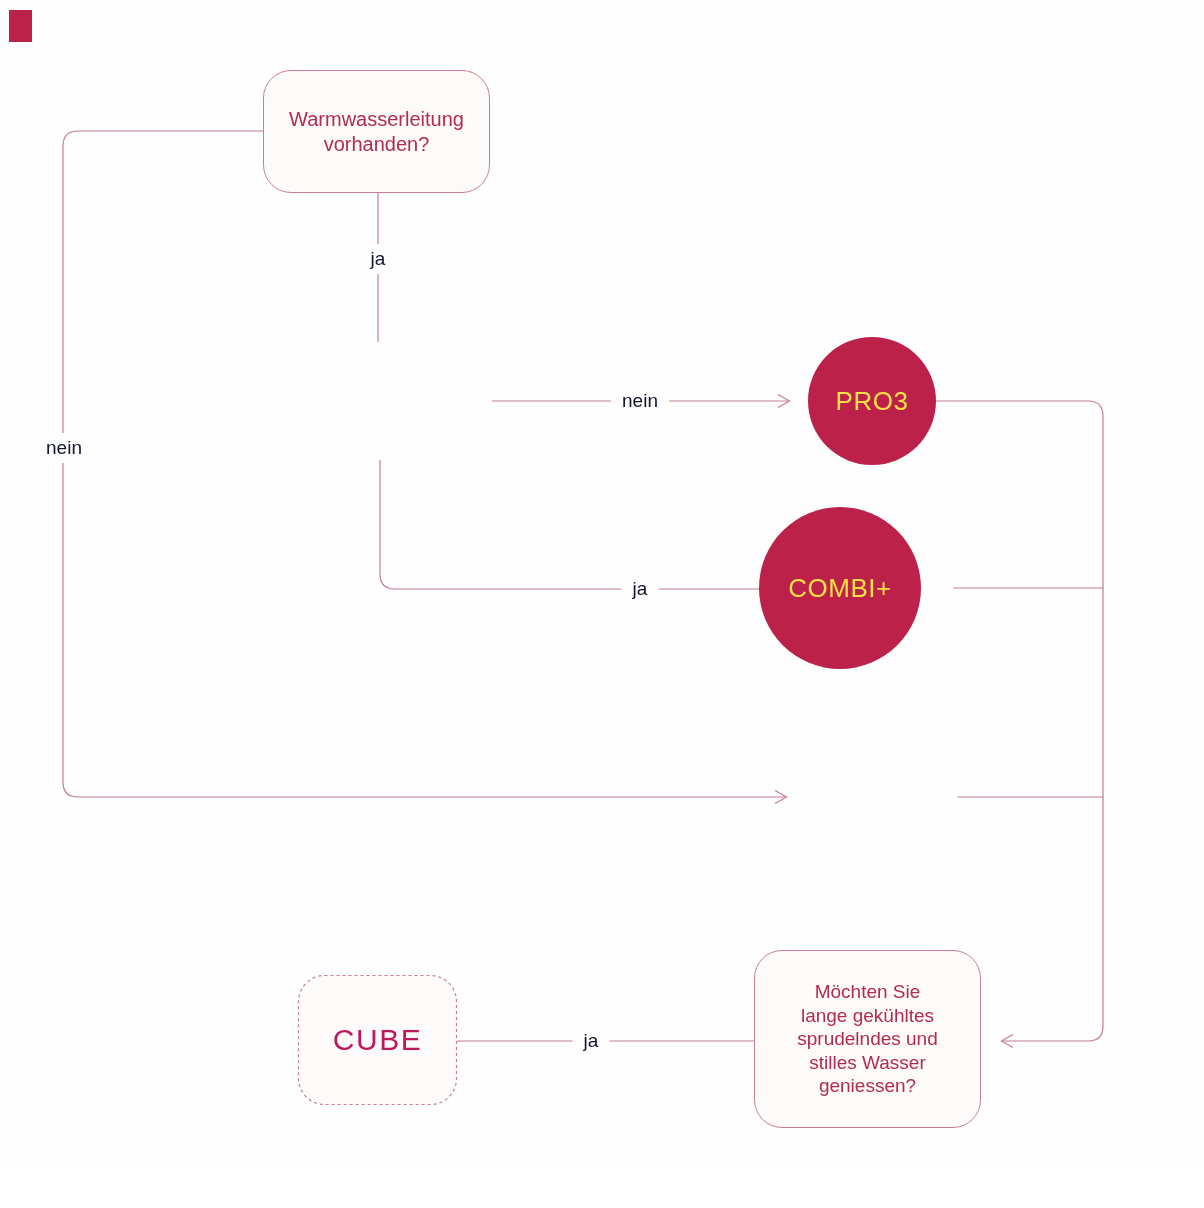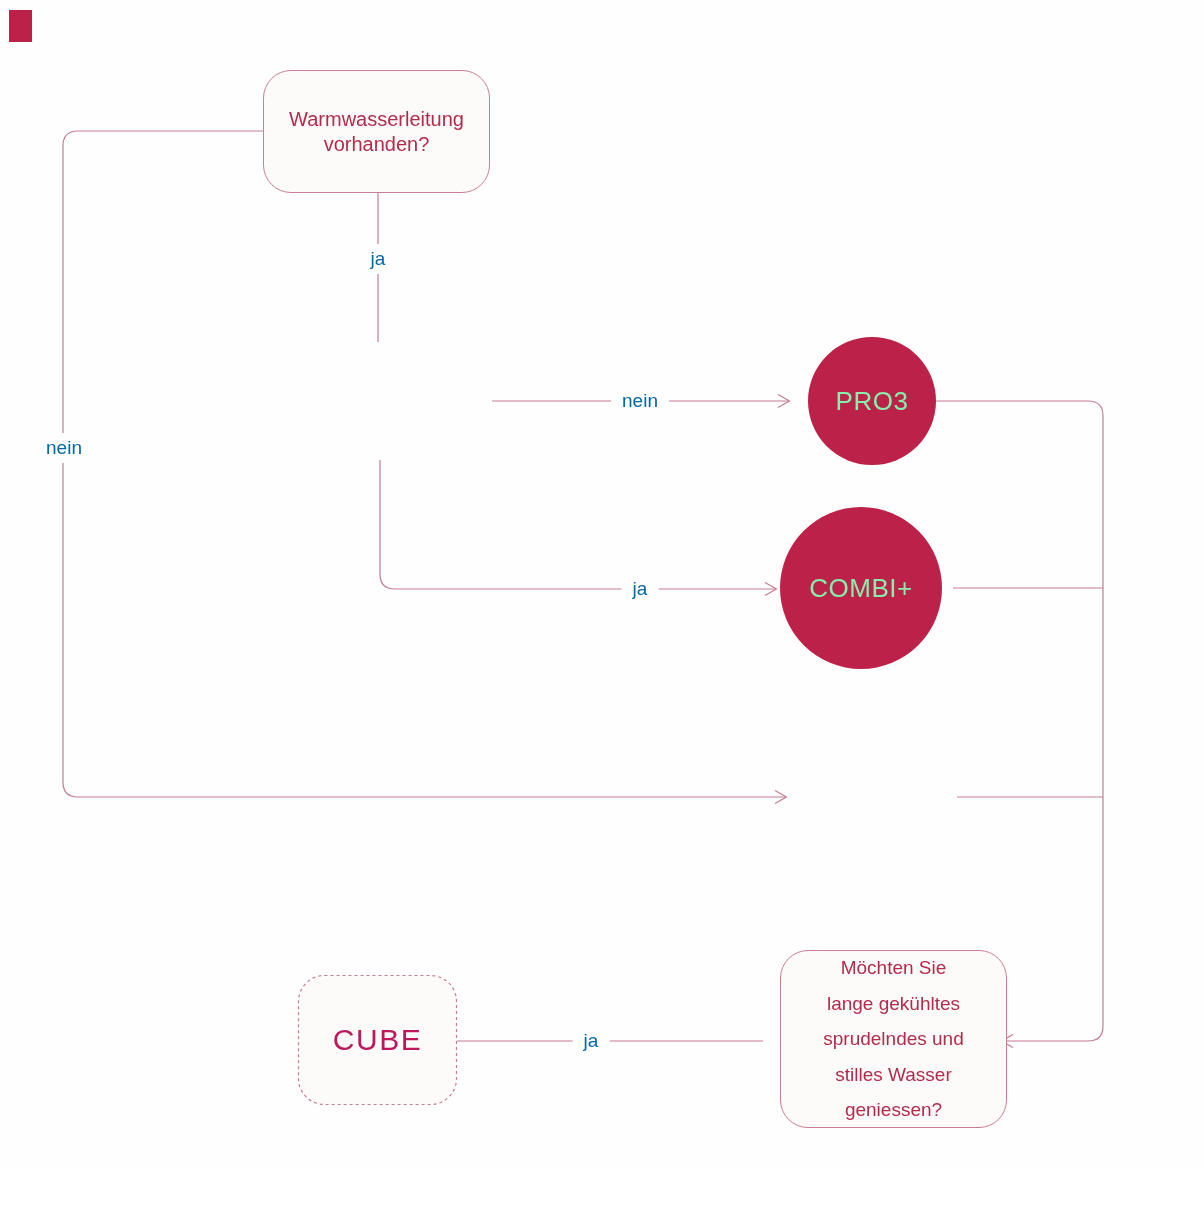--- a/index.html
+++ b/index.html
@@ -29,51 +29,51 @@
     display: flex;
     flex-direction: column;
     align-items: center;
     justify-content: center;
     color: #b32b4d;
     text-align: center;
   }
   .qbox .line { font-size: 20px; line-height: 25px; font-weight: 500; }
   .box-warm  { left: 263px; top: 70px;  width: 227px; height: 123px; }
   .box-misch { left: 263px; top: 342px; width: 229px; height: 118px; }
-  .box-cool  { left: 780px; top: 950px; width: 227px; height: 178px; gap: 12px; }
+  .box-cool  { left: 754px; top: 950px; width: 227px; height: 178px; }
   .box-cool .line { font-size: 19px; line-height: 23.5px; }
 
   .cube-box {
     position: absolute;
     left: 298px; top: 975px; width: 159px; height: 130px;
     display: flex; align-items: center; justify-content: center;
     color: #be185d;
     font-size: 30px;
     letter-spacing: 1.5px;
     font-weight: 400;
   }
 
   .circle {
     position: absolute;
     border-radius: 50%;
     background: #bc2149;
     display: flex; align-items: center; justify-content: center;
-    color: #86efac;
+    color: #fde047;
     letter-spacing: 0.5px;
     font-weight: 400;
   }
   .c-pro3      { left: 808px; top: 337px; width: 128px; height: 128px; font-size: 26px; }
-  .c-combiplus { left: 780px; top: 507px; width: 162px; height: 162px; font-size: 26px; }
+  .c-combiplus { left: 759px; top: 507px; width: 162px; height: 162px; font-size: 26px; }
   .c-combi     { left: 793px; top: 715px; width: 164px; height: 164px; font-size: 26px; }
 
   .edge-label {
     position: absolute;
     transform: translate(-50%, -50%);
     background: #fffefe;
-    color: #0369a1;
+    color: #0f172a;
     font-size: 19px;
     font-weight: 500;
     padding: 4px 11px;
     white-space: nowrap;
   }
   .lbl-ja-top        { left: 378px; top: 259px;  }
   .lbl-nein-left     { left: 64px;  top: 448px;  }
   .lbl-nein-pro3     { left: 640px; top: 401px;  }
   .lbl-ja-combiplus  { left: 640px; top: 589px;  }
   .lbl-ja-cube       { left: 591px; top: 1041px; }

